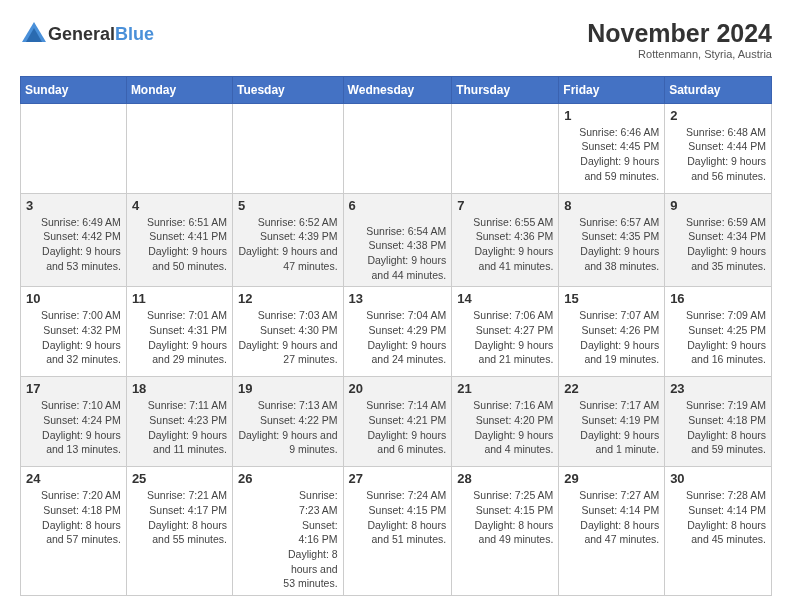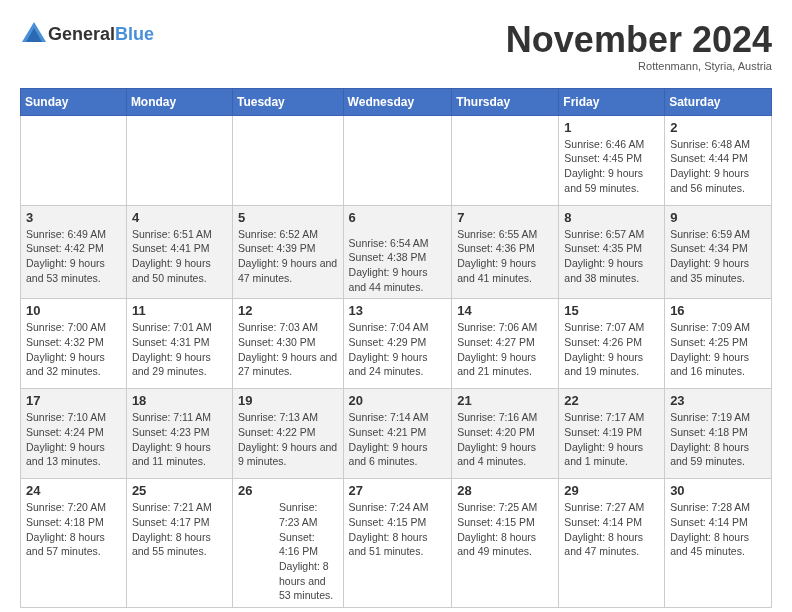--- a/index.html
+++ b/index.html
@@ -17,21 +17,21 @@
       margin-bottom: 16px;
     }
     .logo-icon {
       width: 28px;
       height: 28px;
     }
     .title-block {
       text-align: right;
     }
     .month-title {
-      font-size: 36px;
+      font-size: 25px;
       font-weight: bold;
       color: #333;
       line-height: 1.1;
     }
     .subtitle {
       font-size: 11px;
       color: #555;
     }
     table {
       width: 100%;
@@ -64,20 +64,21 @@
       font-size: 13px;
       font-weight: bold;
       color: #333;
       display: block;
       margin-bottom: 2px;
     }
     .day-info {
       color: #444;
       font-size: 10.5px;
       line-height: 1.4;
+      text-align: right;
     }
     .empty-cell {
       background: #fff;
     }
     .logo-wrapper {
       display: flex;
       flex-direction: column;
       align-items: flex-start;
     }
     .logo-line1 {

